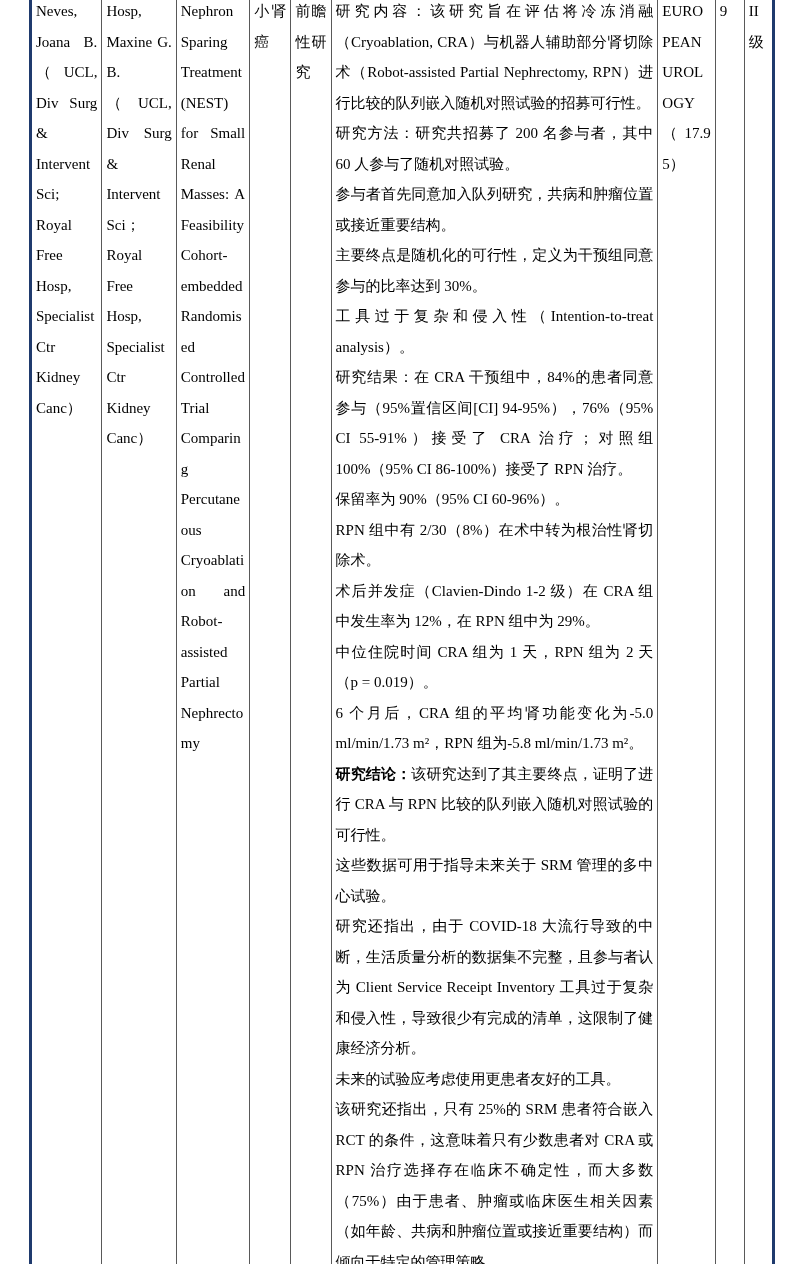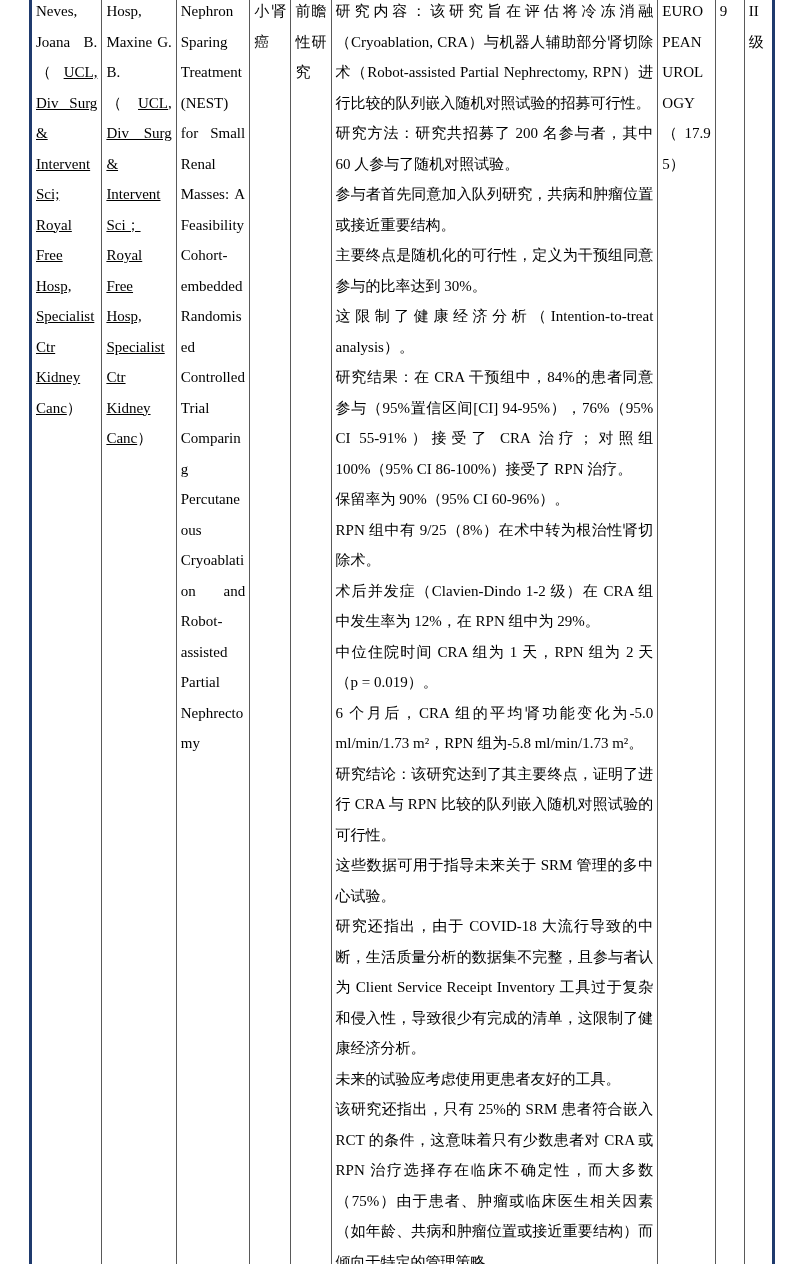--- a/index.html
+++ b/index.html
@@ -26,22 +26,22 @@
     text-align:justify;
     overflow:hidden;
   }
   .doc-table td:last-child{border-right:none;}
   tr.main-row td{border-bottom:3px solid #1f3a6d;height:1249px;}
   .cjk{text-justify:inter-character;}
   .breaky{overflow-wrap:break-word;word-wrap:break-word;}
   .c-journal{padding:0 3px;}
   .c-summary{padding:0 5px;}
   .c-summary p{margin:0;text-align:justify;text-justify:inter-character;overflow-wrap:break-word;}
-  .c-summary p b{font-weight:normal;}
-  .aff-underline{text-decoration:underline;margin-top:36px;}
+  .c-summary p b{font-weight:bold;}
+  .aff-underline{margin-top:36px;}
   .cell-inner{width:100%;}
 </style>
 </head>
 <body>
 
 <table class="doc-table">
   <colgroup>
     <col style="width:71px">
     <col style="width:74px">
     <col style="width:73px">
@@ -68,24 +68,24 @@
     </td>
     <td class="cjk">
       <div class="cell-inner">前瞻性研究</div>
     </td>
     <td class="c-summary">
       <div class="cell-inner">
             <p>研究内容：该研究旨在评估将冷冻消融（Cryoablation, CRA）与机器人辅助部分肾切除术（Robot-assisted Partial Nephrectomy, RPN）进行比较的队列嵌入随机对照试验的招募可行性。</p>
             <p>研究方法：研究共招募了 200 名参与者，其中 60 人参与了随机对照试验。</p>
             <p>参与者首先同意加入队列研究，共病和肿瘤位置或接近重要结构。</p>
             <p>主要终点是随机化的可行性，定义为干预组同意参与的比率达到 30%。</p>
-            <p>这限制了健康经济分析（Intention-to-treat analysis）。</p>
+            <p>工具过于复杂和侵入性（Intention-to-treat analysis）。</p>
             <p>研究结果：在 CRA 干预组中，84%的患者同意参与（95%置信区间[CI] 94-95%），76%（95% CI 55-91%）接受了 CRA 治疗；对照组 100%（95% CI 86-100%）接受了 RPN 治疗。</p>
             <p>保留率为 90%（95% CI 60-96%）。</p>
-            <p>RPN 组中有 9/25（8%）在术中转为根治性肾切除术。</p>
+            <p>RPN 组中有 2/30（8%）在术中转为根治性肾切除术。</p>
             <p>术后并发症（Clavien-Dindo 1-2 级）在 CRA 组中发生率为 12%，在 RPN 组中为 29%。</p>
             <p>中位住院时间 CRA 组为 1 天，RPN 组为 2 天（p = 0.019）。</p>
             <p>6 个月后，CRA 组的平均肾功能变化为-5.0 ml/min/1.73 m²，RPN 组为-5.8 ml/min/1.73 m²。</p>
             <p><b>研究结论：</b>该研究达到了其主要终点，证明了进行 CRA 与 RPN 比较的队列嵌入随机对照试验的可行性。</p>
             <p>这些数据可用于指导未来关于 SRM 管理的多中心试验。</p>
             <p>研究还指出，由于 COVID-18 大流行导致的中断，生活质量分析的数据集不完整，且参与者认为 Client Service Receipt Inventory 工具过于复杂和侵入性，导致很少有完成的清单，这限制了健康经济分析。</p>
             <p>未来的试验应考虑使用更患者友好的工具。</p>
             <p>该研究还指出，只有 25%的 SRM 患者符合嵌入 RCT 的条件，这意味着只有少数患者对 CRA 或 RPN 治疗选择存在临床不确定性，而大多数（75%）由于患者、肿瘤或临床医生相关因素（如年龄、共病和肿瘤位置或接近重要结构）而倾向于特定的管理策略。</p>
           </div>
     </td>

